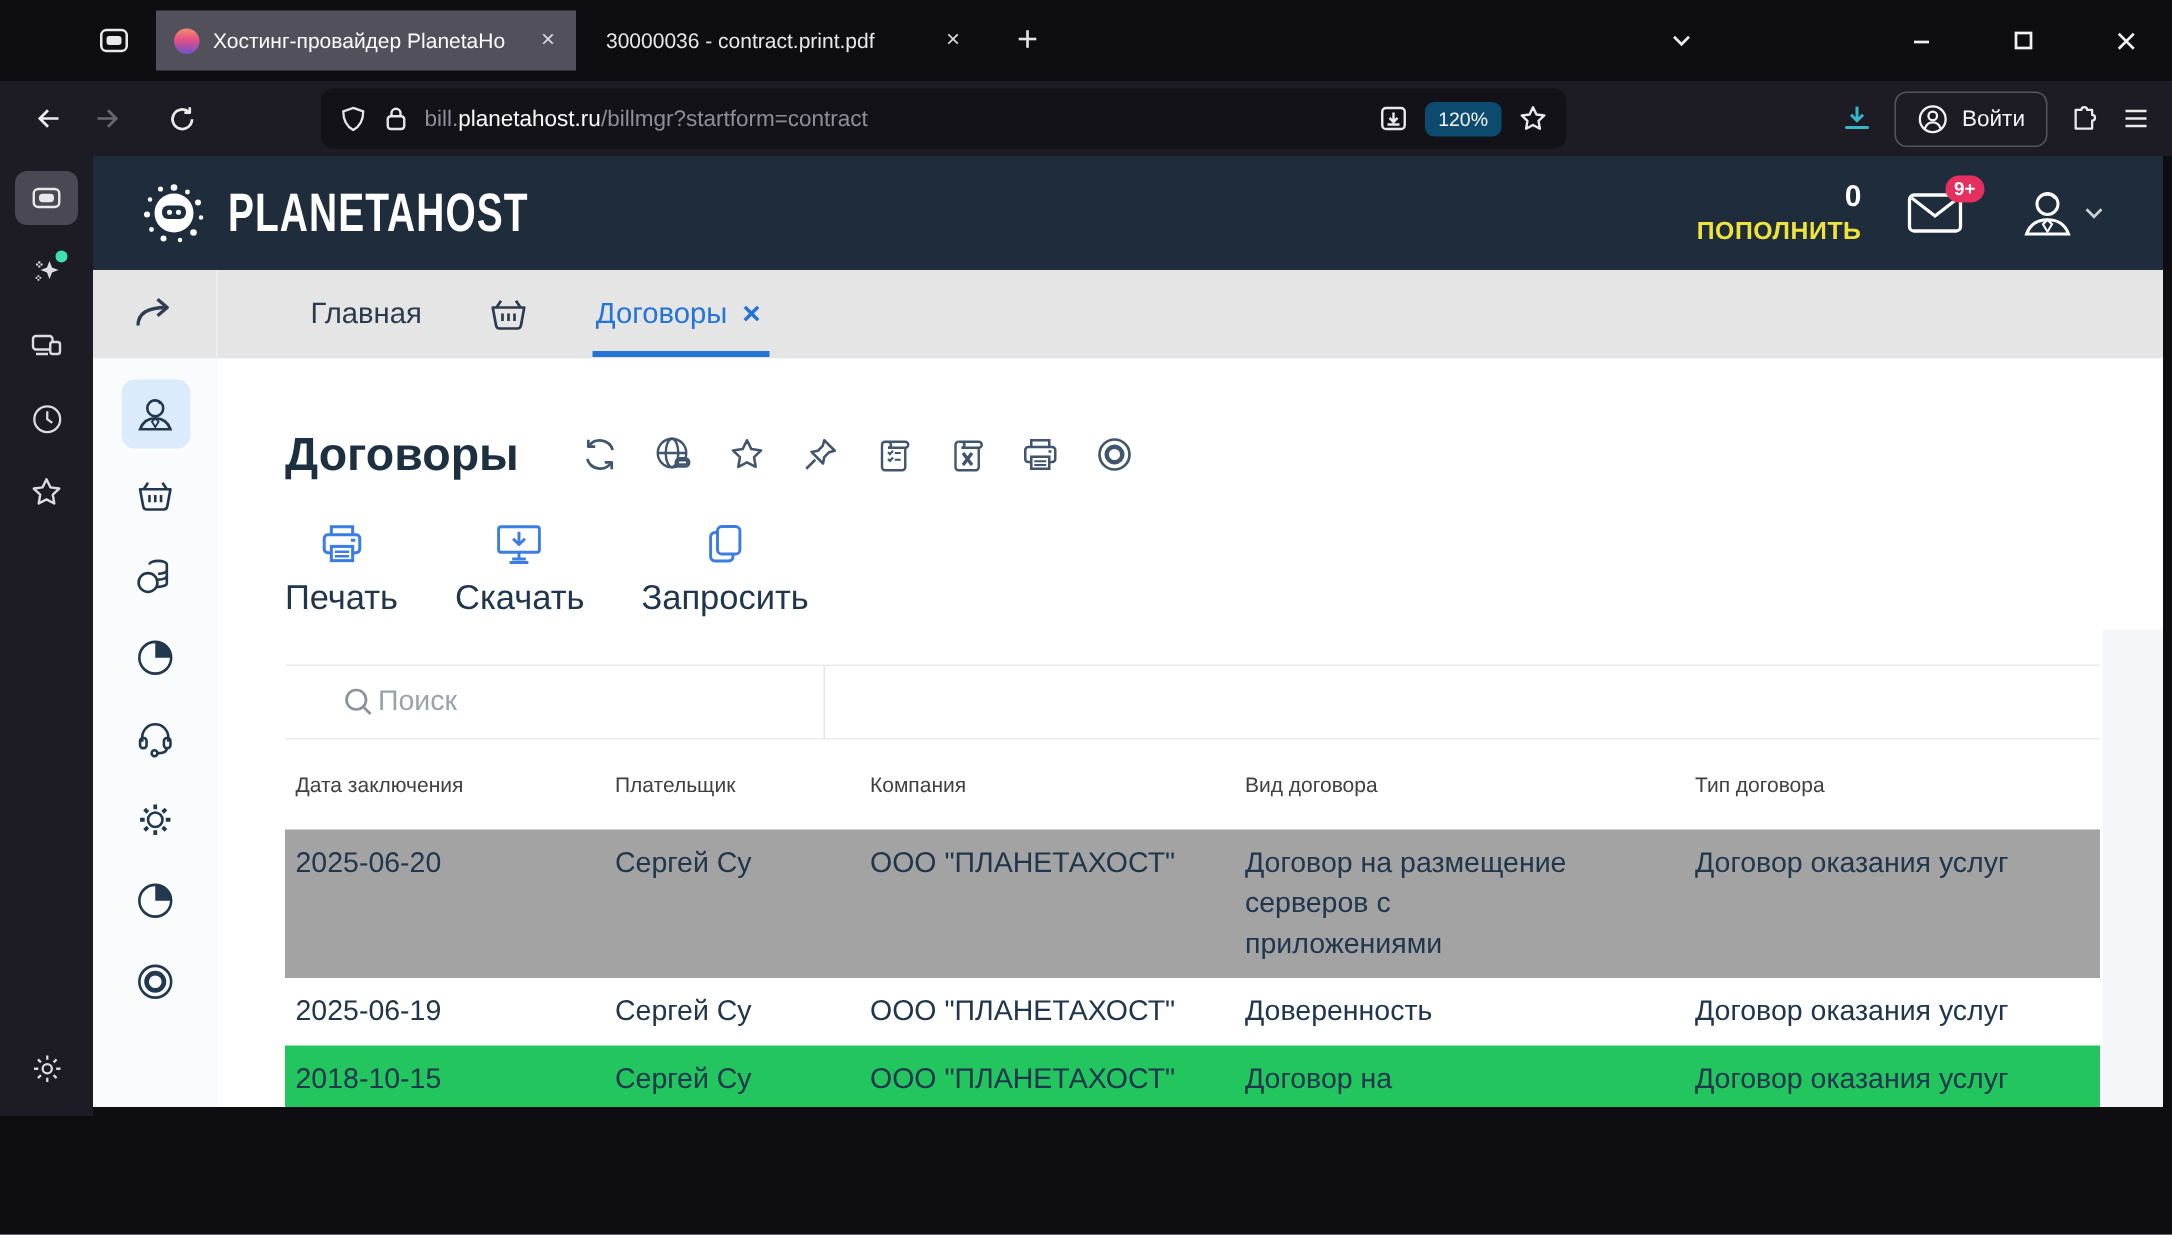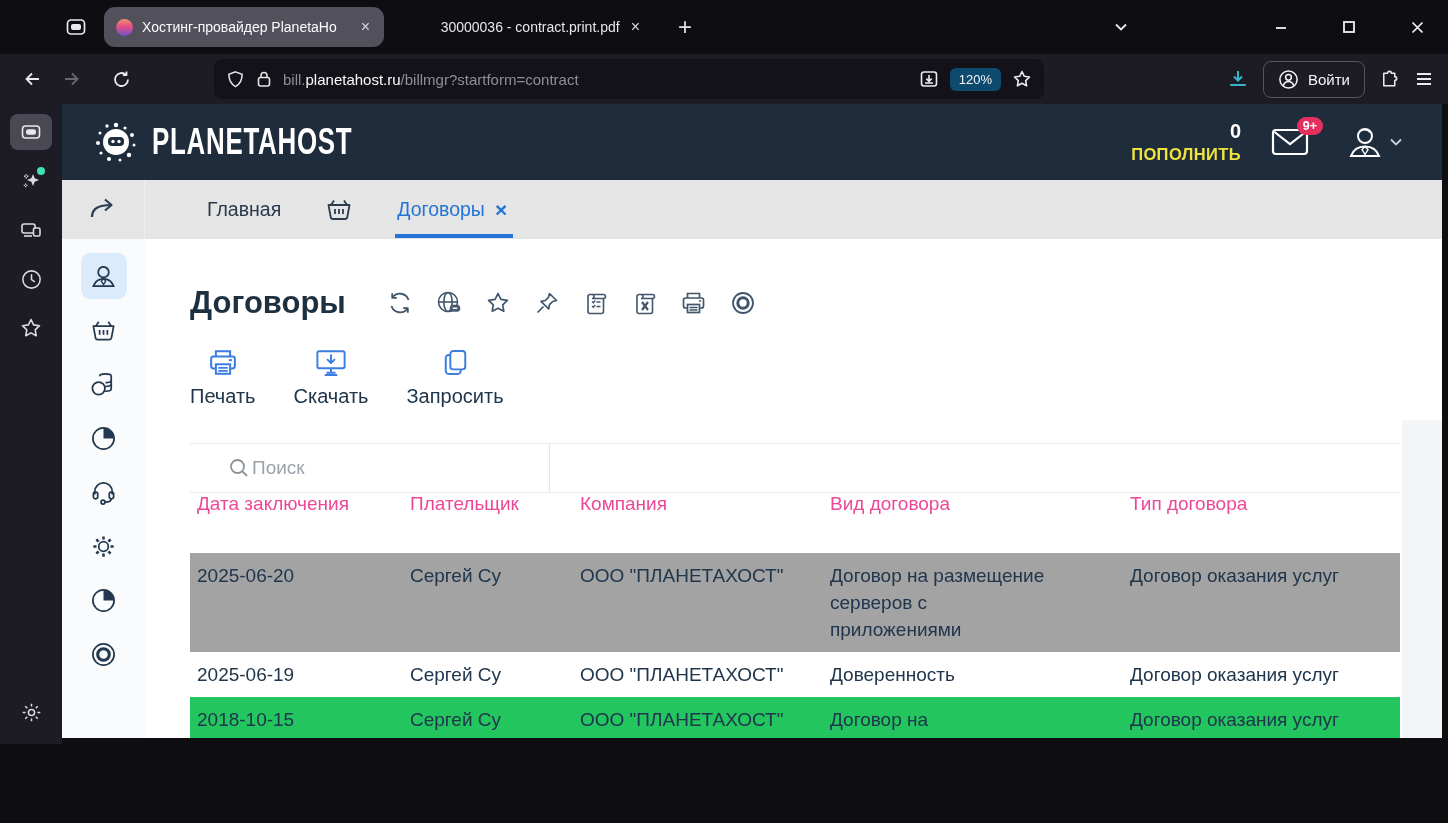--- a/index.html
+++ b/index.html
@@ -3,21 +3,21 @@
 <meta charset="utf-8">
 <style>
   * { margin:0; padding:0; box-sizing:border-box; }
   html,body { width:1448px; height:823px; overflow:hidden; }
   body { font-family:"Liberation Sans", sans-serif; background:#0e0d12; }
   .window { position:relative; width:1448px; height:823px; background:#0e0d12; }
 
   
   .tabstrip { height:54px; display:flex; align-items:center; padding:0 14px 0 0; color:#e9e8ee; }
   .ffview-btn { margin-left:56px; width:40px; height:34px; border-radius:6px; display:flex; align-items:center; justify-content:center; }
-  .tab { height:40px; border-radius:11px; display:flex; align-items:center; gap:9px; padding:0 12px; font-size:14px; color:#e7e6eb; margin-left:8px; }
+  .tab { height:40px; border-radius:0; display:flex; align-items:center; gap:9px; padding:0 12px; font-size:14px; color:#e7e6eb; margin-left:8px; }
   .tab.active { background:#52515b; width:280px; color:#fbfbfe; }
   .tab .favicon { width:17px; height:17px; border-radius:50%; flex:0 0 17px;
     background:linear-gradient(180deg,#f08f6f 0%,#e44f86 45%,#6b53cc 100%); }
   .tab .t-title { flex:1; overflow:hidden; white-space:nowrap; }
   .tab .t-close { font-size:16px; color:#d8d7dd; padding:0 2px; }
   .newtab-btn { margin-left:14px; font-size:24px; font-weight:400; color:#e3e2e8; width:34px; height:34px; display:flex; align-items:center; justify-content:center; border-radius:6px; }
   .ts-right { margin-left:auto; display:flex; align-items:center; gap:34px; }
   .ts-right .winbtn { width:34px; height:30px; display:flex; align-items:center; justify-content:center; }
   .spacer-70 { width:58px; }
 
@@ -68,29 +68,29 @@
   .app-main { flex:1; background:#fff; position:relative; }
   .right-gutter { position:absolute; right:0; top:181px; bottom:7px; width:40px; background:#f4f5f7; border-radius:0 0 14px 0; }
 
   .page-title-row { display:flex; align-items:center; margin:46px 0 0 45px; }
   .page-title { font-size:31px; font-weight:700; color:#1d3040; }
   .title-icons { display:flex; align-items:center; gap:21px; margin-left:40px; color:#41566c; }
   .ti { width:28px; height:28px; display:flex; align-items:center; justify-content:center; }
 
   .actions-row { display:flex; gap:38px; margin:26px 0 0 45px; }
   .action-btn { display:flex; flex-direction:column; align-items:center; gap:7px; color:#3b7de2; }
-  .action-btn .a-label { font-size:20px; color:#20364c; }
+  .action-btn .a-label { font-size:23px; color:#20364c; }
 
   .table { position:absolute; left:45px; top:204px; width:1210px; font-size:19px; color:#20364c; }
   .search-row { height:50px; border-top:1px solid #e8ebee; border-bottom:1px solid #e8ebee; display:flex; align-items:center; }
   .search-box { width:360px; height:100%; display:flex; align-items:center; gap:2px; padding-left:38px; border-right:1px solid #e4e7ea; }
   .search-box input { border:none; outline:none; font-size:19px; font-family:inherit; color:#20364c; width:240px; background:transparent; }
   .search-box input::placeholder { color:#9aa3ac; }
 
-  .thead { display:flex; height:60px; align-items:flex-start; color:#ec4899; font-size:19px; }
+  .thead { display:flex; height:60px; align-items:center; color:#404040; font-size:14px; }
   .trow { display:flex; padding:9px 0; line-height:27px; }
   .trow.selected { background:#a3a3a3; }
   .trow.zebra { background:#22c55e; padding-bottom:19px; }
   .c1 { flex:0 0 220px; padding-left:7px; }
   .c2 { flex:0 0 170px; }
   .c3 { flex:0 0 250px; }
   .c4 { flex:0 0 300px; }
   .c5 { flex:0 0 270px; }
   .c4 .wrapcell { max-width:228px; display:inline-block; }
   .trow-empty { height:40px; border-top:1px solid #e8ebee; margin-top:1px; }
@@ -108,21 +108,21 @@
         <rect x="2.5" y="4" width="17" height="14" rx="3.5"></rect>
         <rect x="6" y="8" width="10" height="6" rx="2" fill="#e9e8ee" stroke="none"></rect>
       </svg>
     </div>
     <div class="tab active">
       <span class="favicon"></span>
       <span class="t-title">Хостинг-провайдер PlanetaHo</span>
       <span class="t-close">×</span>
     </div>
     <div class="tab" style="width:262px;">
-      <span class="t-title" style="text-align:right;">30000036 - contract.print.pdf</span>
+      <span class="t-title" style="text-align:left;">30000036 - contract.print.pdf</span>
       <span class="t-close">×</span>
     </div>
     <div class="newtab-btn">+</div>
     <div class="ts-right">
       <div class="winbtn">
         <svg width="16" height="16" viewBox="0 0 16 16" fill="none" stroke="#e9e8ee" stroke-width="1.8">
             <path d="M3 5.5l5 5 5-5"></path>
           </svg>
       </div>
       <div class="spacer-70"></div>

